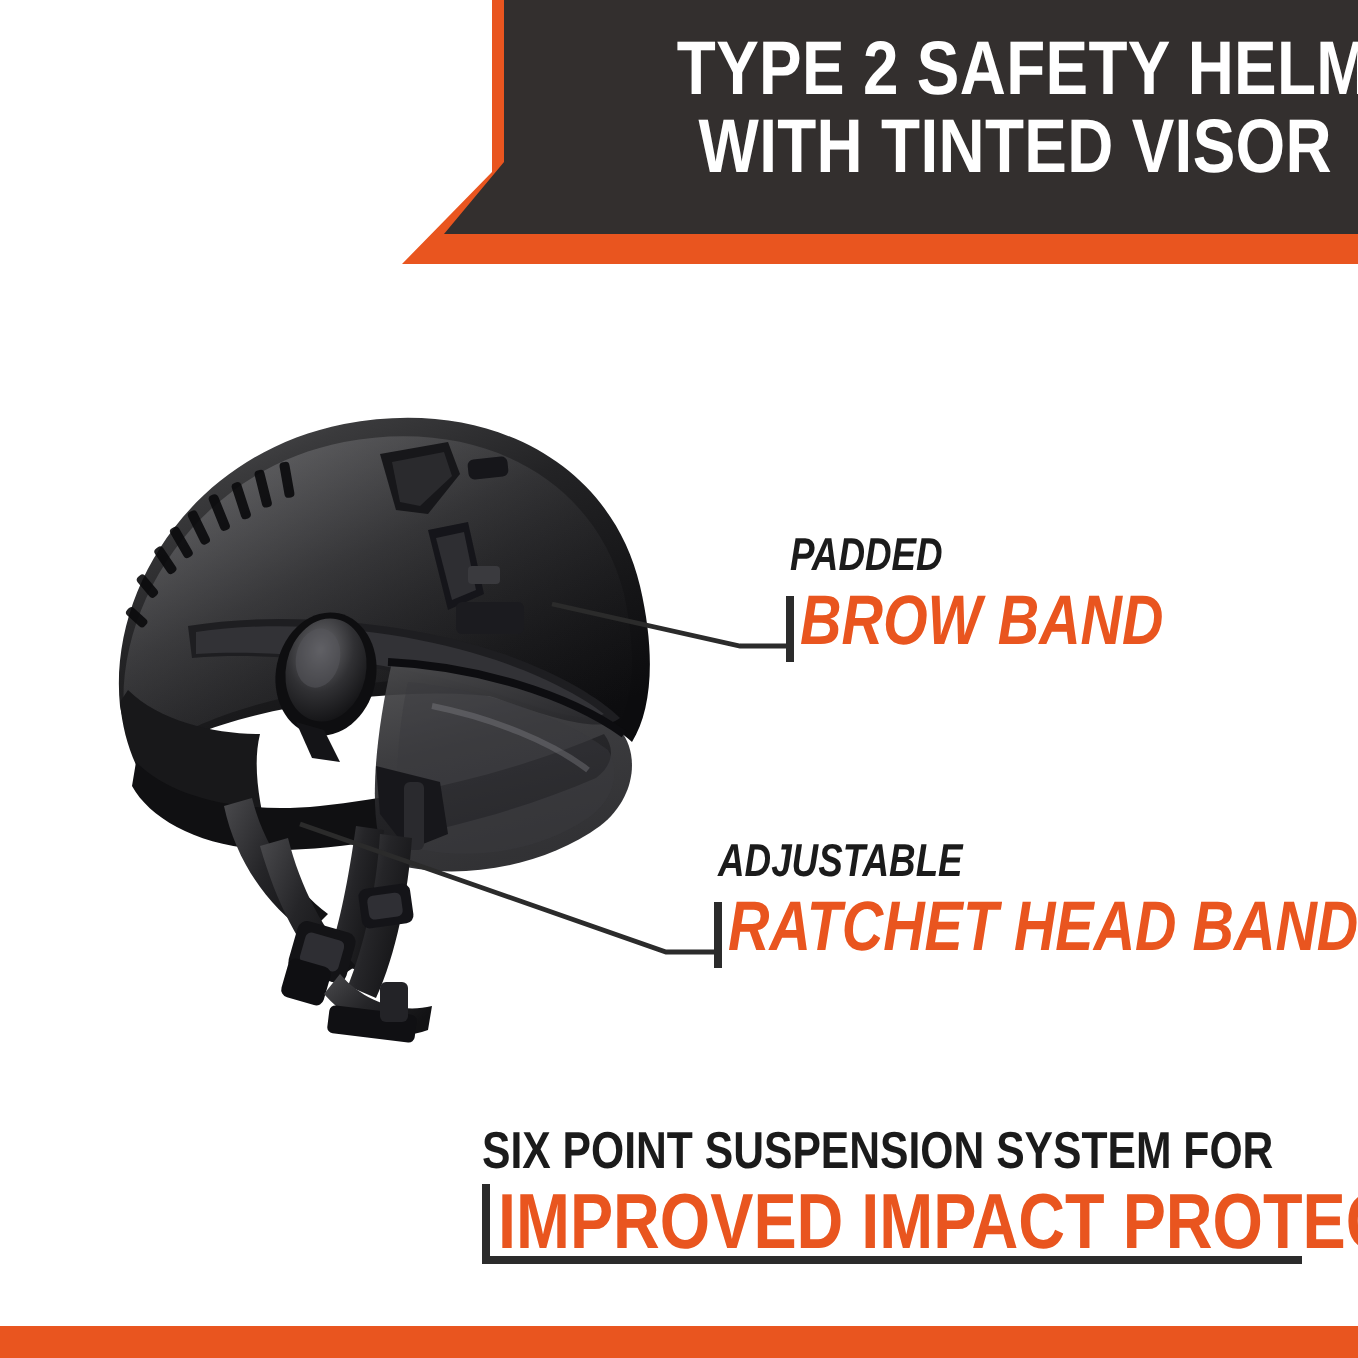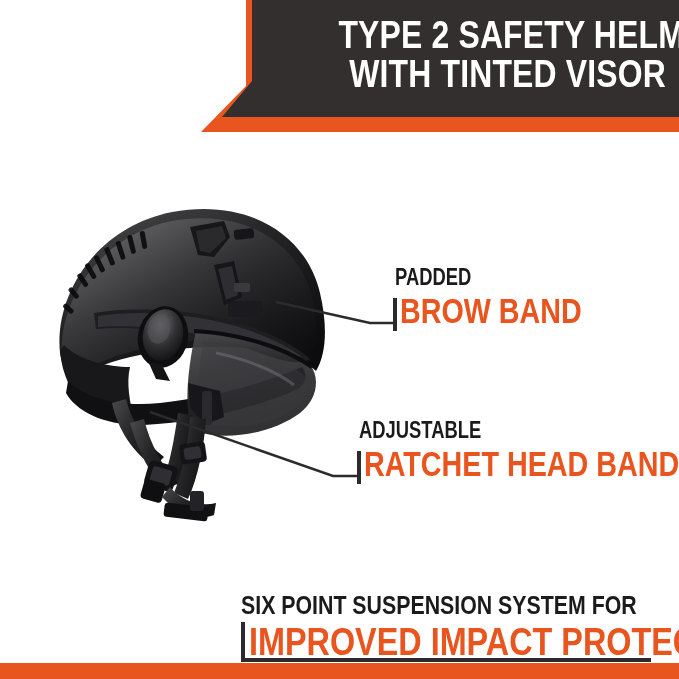--- a/index.html
+++ b/index.html
@@ -66,20 +66,21 @@
     left: 0;
     top: 0;
     width: 679px;
     height: 679px;
     pointer-events: none;
   }
 
   
   .callout {
     position: absolute;
+    font-style: italic;
   }
   .callout .kicker {
     font-family: "Liberation Sans Narrow", "Liberation Sans", sans-serif;
     font-weight: bold;
     font-size: 23px;
     line-height: 23px;
     color: #1b1b1b;
     transform: scaleX(0.80);
     transform-origin: left top;
     white-space: nowrap;
@@ -102,21 +103,20 @@
     width: 4px;
     background: #2b2b2b;
   }
 
   
   .footline {
     position: absolute;
     left: 241px;
     top: 562px;
     width: 420px;
-    margin-top: 30px;
   }
   .footline .kicker {
     font-family: "Liberation Sans Narrow", "Liberation Sans", sans-serif;
     font-weight: bold;
     font-size: 26px;
     line-height: 26px;
     color: #1b1b1b;
     transform: scaleX(0.82);
     transform-origin: left top;
     white-space: nowrap;

